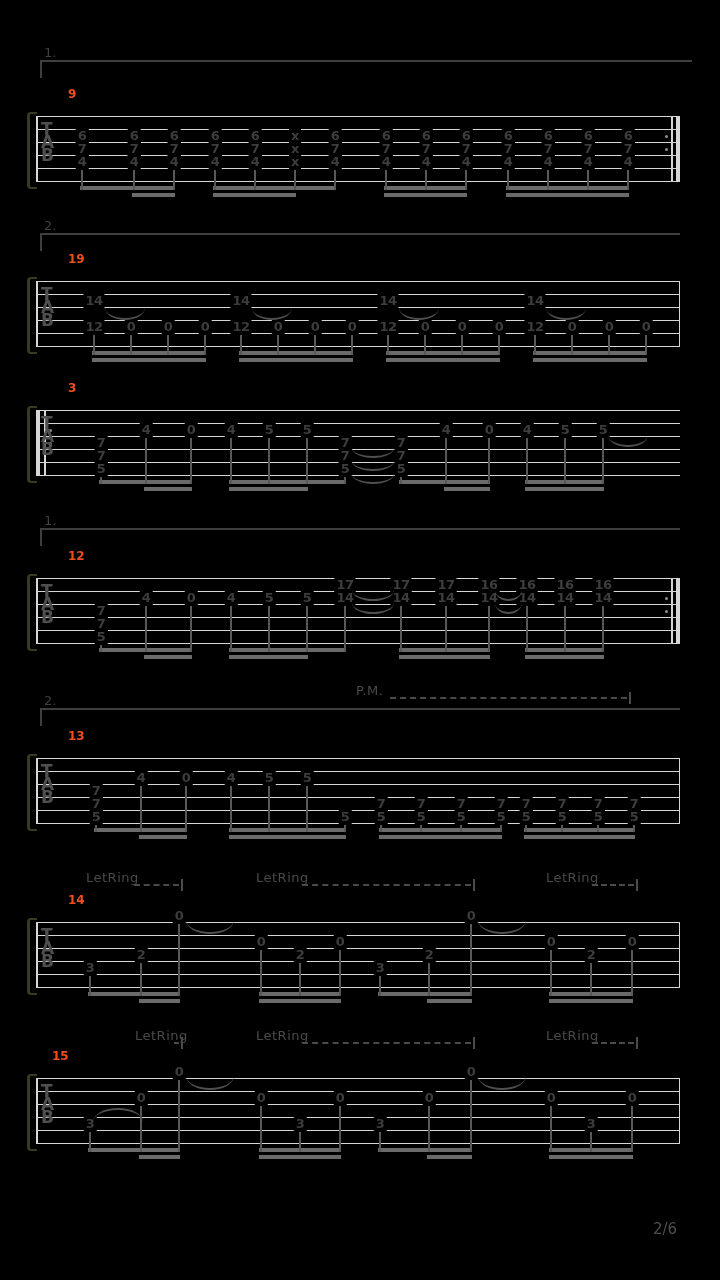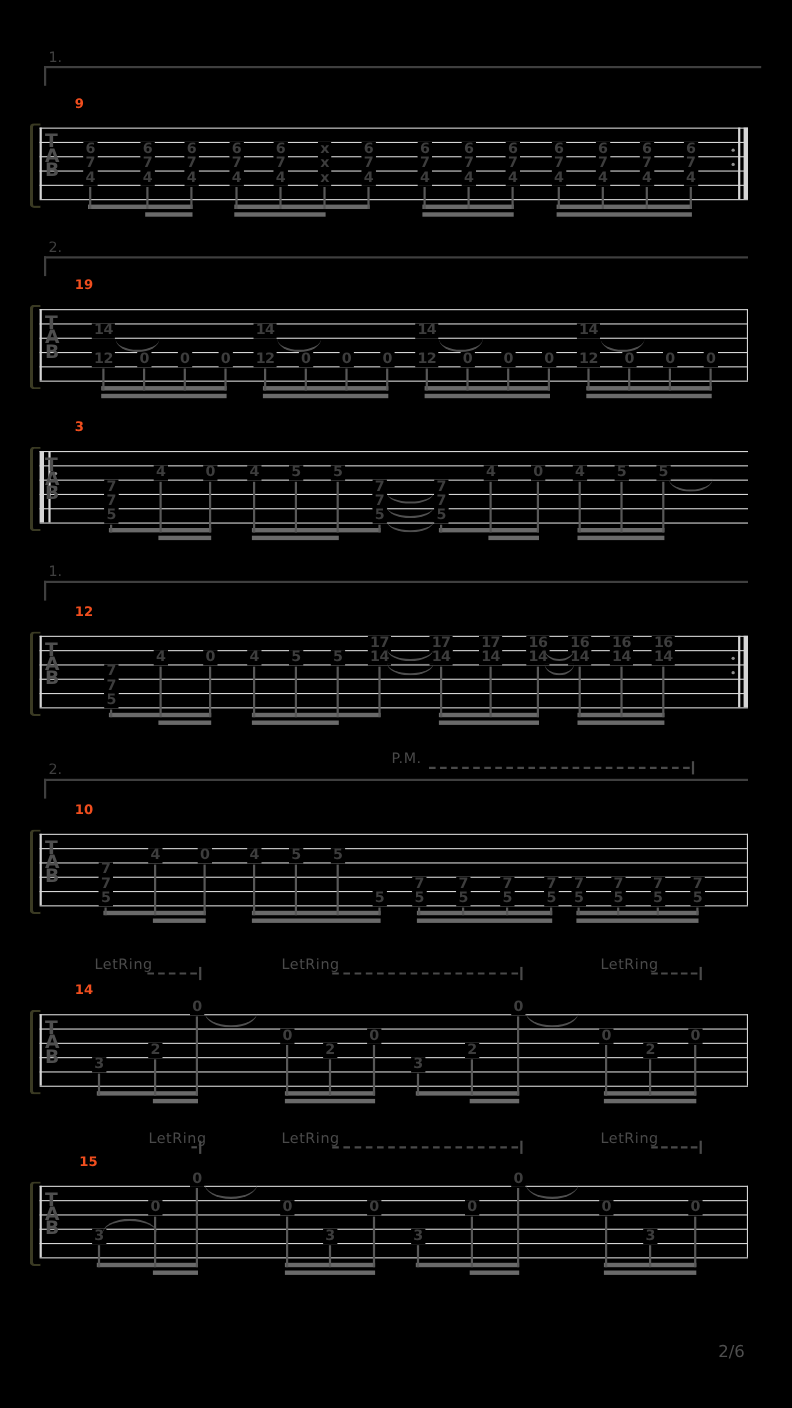--- a/index.html
+++ b/index.html
@@ -331,21 +331,21 @@
       <div class="line" style="left: 36px; top: 771px; width: 644px; background: rgb(214, 214, 214);"></div>
       <div class="line" style="left: 36px; top: 784px; width: 644px; background: rgb(214, 214, 214);"></div>
       <div class="line" style="left: 36px; top: 797px; width: 644px; background: rgb(214, 214, 214);"></div>
       <div class="line" style="left: 36px; top: 810px; width: 644px; background: rgb(214, 214, 214);"></div>
       <div class="line" style="left: 36px; top: 823px; width: 644px; background: rgb(214, 214, 214);"></div>
       <div class="abs" style="left: 36px; top: 758px; width: 1.5px; height: 65px; background: rgb(214, 214, 214);"></div>
       <div class="abs" style="left: 679px; top: 758px; width: 1px; height: 65px; background: rgb(214, 214, 214);"></div>
       <div class="tabletter" style="left: 41px; top: 763px; color: rgb(79, 79, 79);">T</div>
       <div class="tabletter" style="left: 41px; top: 776px; color: rgb(79, 79, 79);">A</div>
       <div class="tabletter" style="left: 41px; top: 789px; color: rgb(79, 79, 79);">B</div>
-      <div class="mnum" style="left: 68px; top: 730px; color: rgb(240, 78, 30);">10</div>
+      <div class="mnum" style="left: 68px; top: 730px; color: rgb(240, 78, 30);">13</div>
       <div class="beam" style="left: 94px; top: 828px; width: 93px; background: rgb(106, 106, 106);"></div>
       <div class="beam" style="left: 229px; top: 828px; width: 117px; background: rgb(106, 106, 106);"></div>
       <div class="beam" style="left: 379px; top: 828px; width: 123px; background: rgb(106, 106, 106);"></div>
       <div class="beam" style="left: 524px; top: 828px; width: 111px; background: rgb(106, 106, 106);"></div>
       <div class="beam" style="left: 139px; top: 835px; width: 48px; background: rgb(106, 106, 106);"></div>
       <div class="beam" style="left: 229px; top: 835px; width: 117px; background: rgb(106, 106, 106);"></div>
       <div class="beam" style="left: 379px; top: 835px; width: 123px; background: rgb(106, 106, 106);"></div>
       <div class="beam" style="left: 524px; top: 835px; width: 111px; background: rgb(106, 106, 106);"></div>
       <div class="stem" style="left: 95px; top: 824.5px; height: 7.5px; background: rgb(88, 88, 88);"></div>
       <div class="digit" style="left: 96px; top: 783.5px; color: rgb(61, 61, 61);">7</div>
@@ -439,21 +439,21 @@
       <div class="line" style="left: 36px; top: 1091px; width: 644px; background: rgb(214, 214, 214);"></div>
       <div class="line" style="left: 36px; top: 1104px; width: 644px; background: rgb(214, 214, 214);"></div>
       <div class="line" style="left: 36px; top: 1117px; width: 644px; background: rgb(214, 214, 214);"></div>
       <div class="line" style="left: 36px; top: 1130px; width: 644px; background: rgb(214, 214, 214);"></div>
       <div class="line" style="left: 36px; top: 1143px; width: 644px; background: rgb(214, 214, 214);"></div>
       <div class="abs" style="left: 36px; top: 1078px; width: 1.5px; height: 65px; background: rgb(214, 214, 214);"></div>
       <div class="abs" style="left: 679px; top: 1078px; width: 1px; height: 65px; background: rgb(214, 214, 214);"></div>
       <div class="tabletter" style="left: 41px; top: 1083px; color: rgb(79, 79, 79);">T</div>
       <div class="tabletter" style="left: 41px; top: 1096px; color: rgb(79, 79, 79);">A</div>
       <div class="tabletter" style="left: 41px; top: 1109px; color: rgb(79, 79, 79);">B</div>
-      <div class="mnum" style="left: 72px; top: 1050px; color: rgb(240, 78, 30);">15</div>
+      <div class="mnum" style="left: 52px; top: 1050px; color: rgb(240, 78, 30);">15</div>
       <div class="beam" style="left: 88px; top: 1148px; width: 92px; background: rgb(106, 106, 106);"></div>
       <div class="beam" style="left: 259px; top: 1148px; width: 82px; background: rgb(106, 106, 106);"></div>
       <div class="beam" style="left: 378px; top: 1148px; width: 94px; background: rgb(106, 106, 106);"></div>
       <div class="beam" style="left: 549px; top: 1148px; width: 84px; background: rgb(106, 106, 106);"></div>
       <div class="beam" style="left: 139px; top: 1155px; width: 41px; background: rgb(106, 106, 106);"></div>
       <div class="beam" style="left: 259px; top: 1155px; width: 82px; background: rgb(106, 106, 106);"></div>
       <div class="beam" style="left: 427px; top: 1155px; width: 45px; background: rgb(106, 106, 106);"></div>
       <div class="beam" style="left: 549px; top: 1155px; width: 84px; background: rgb(106, 106, 106);"></div>
       <div class="stem" style="left: 89px; top: 1131.5px; height: 20.5px; background: rgb(88, 88, 88);"></div>
       <div class="digit" style="left: 90px; top: 1116.5px; color: rgb(61, 61, 61);">3</div>

